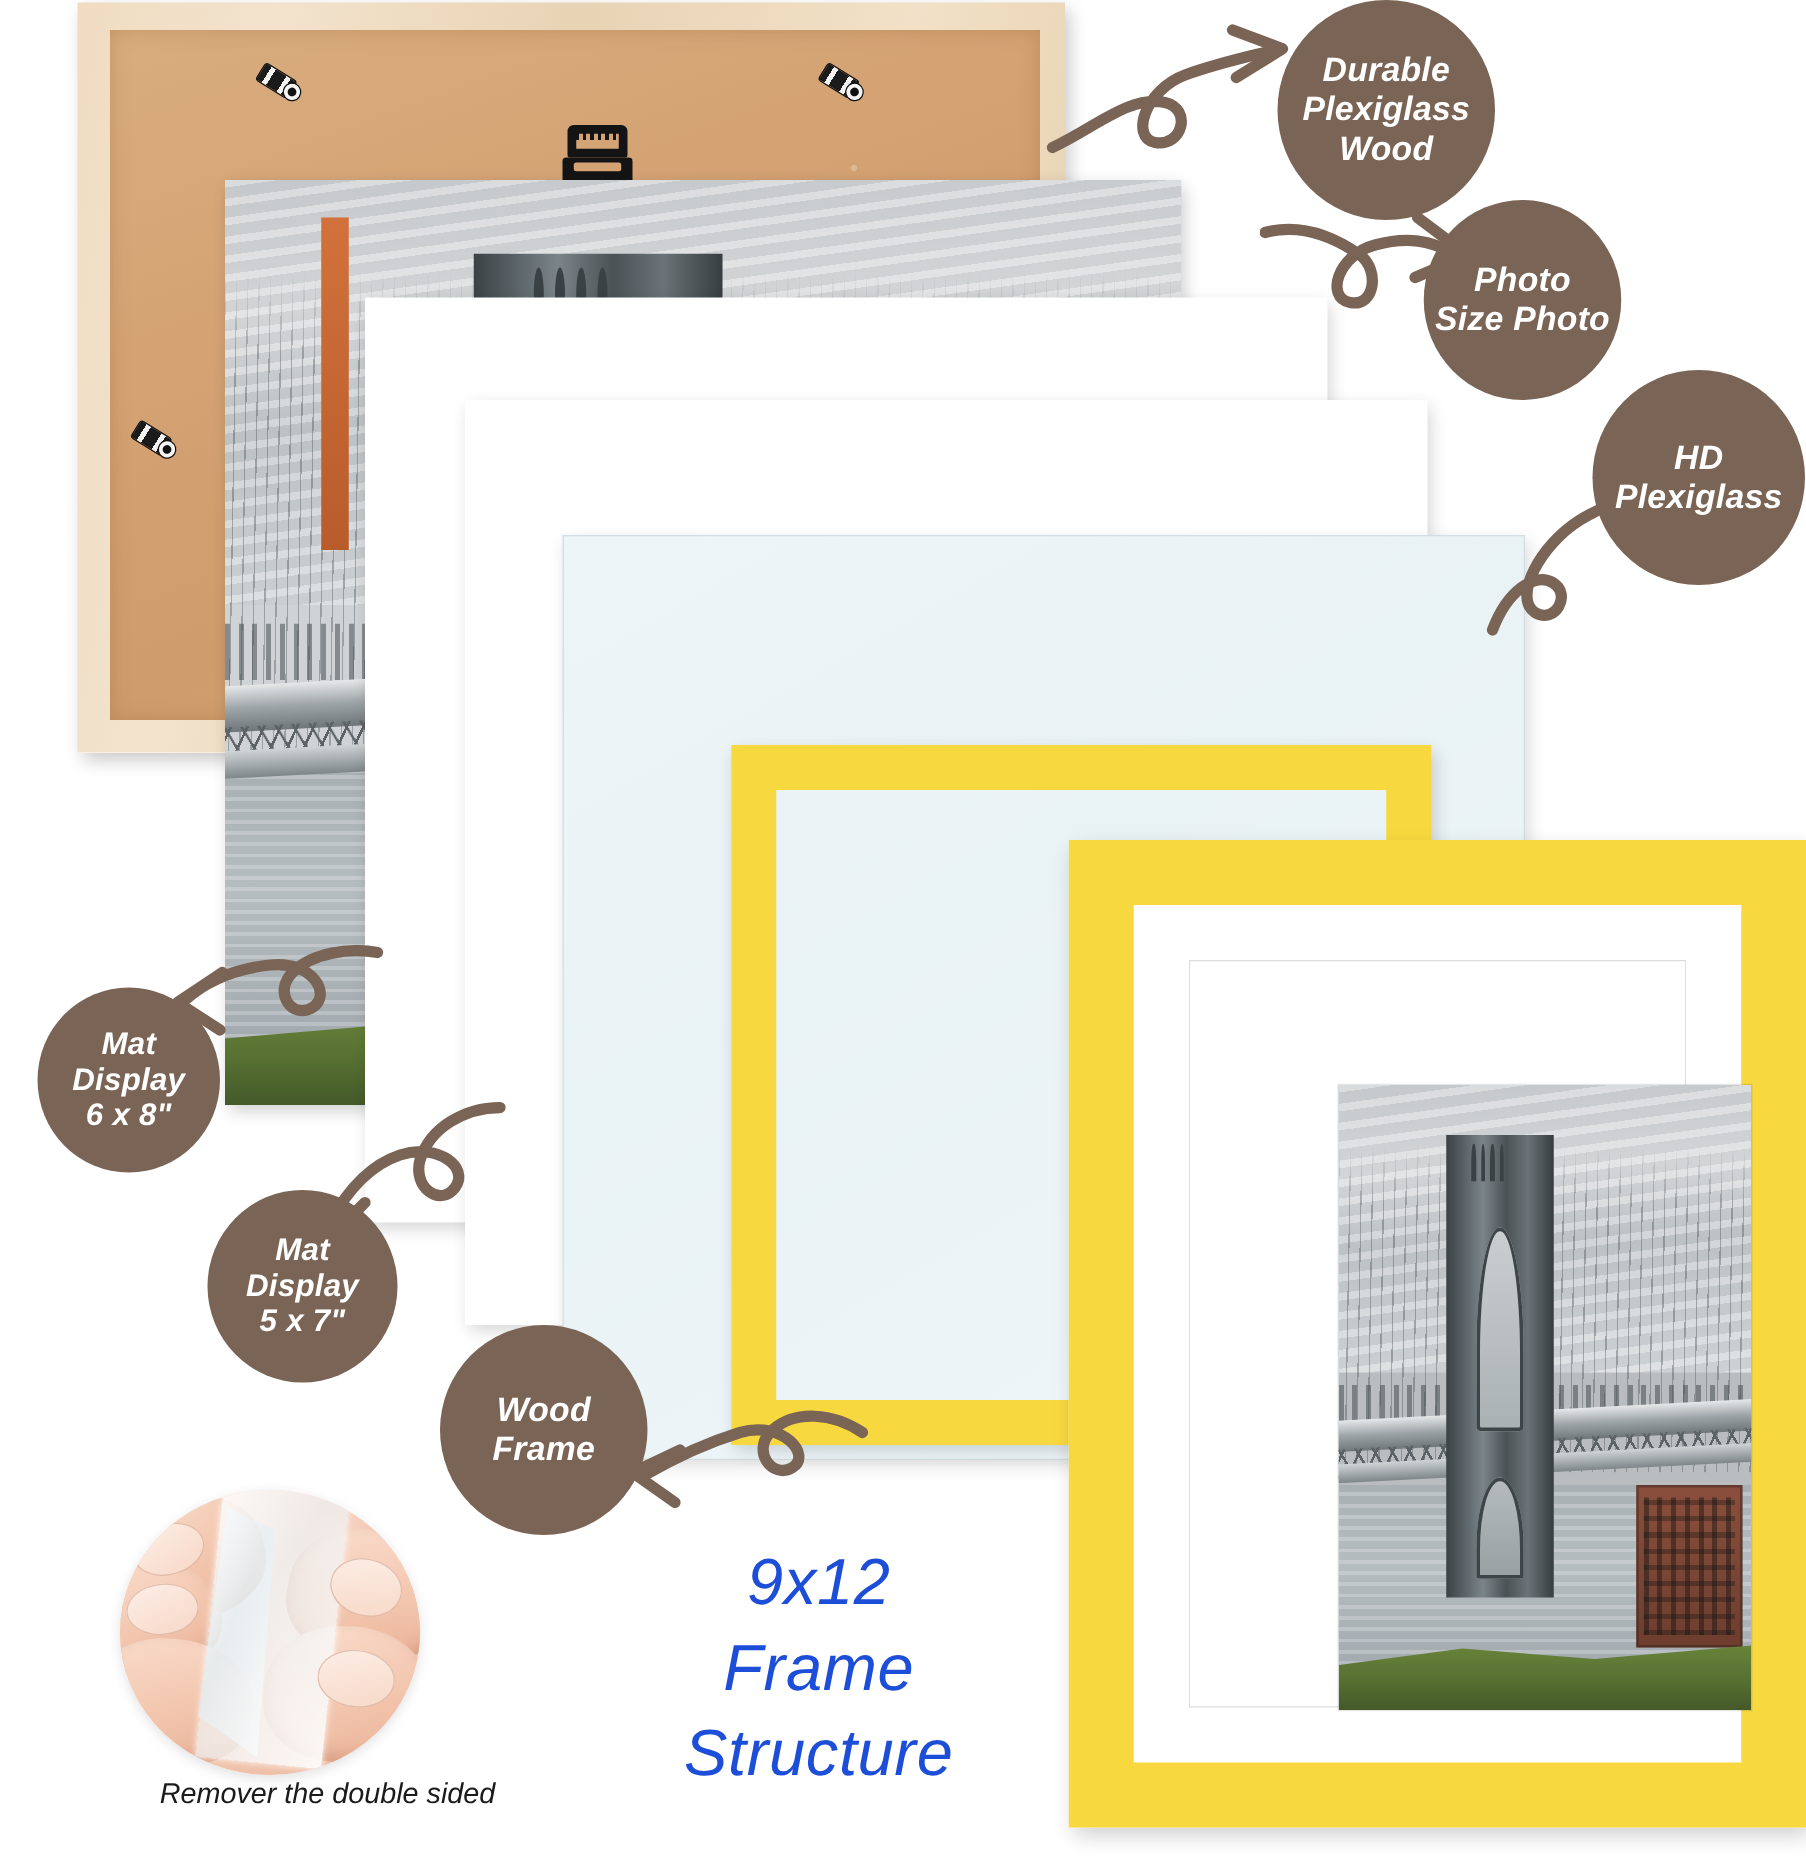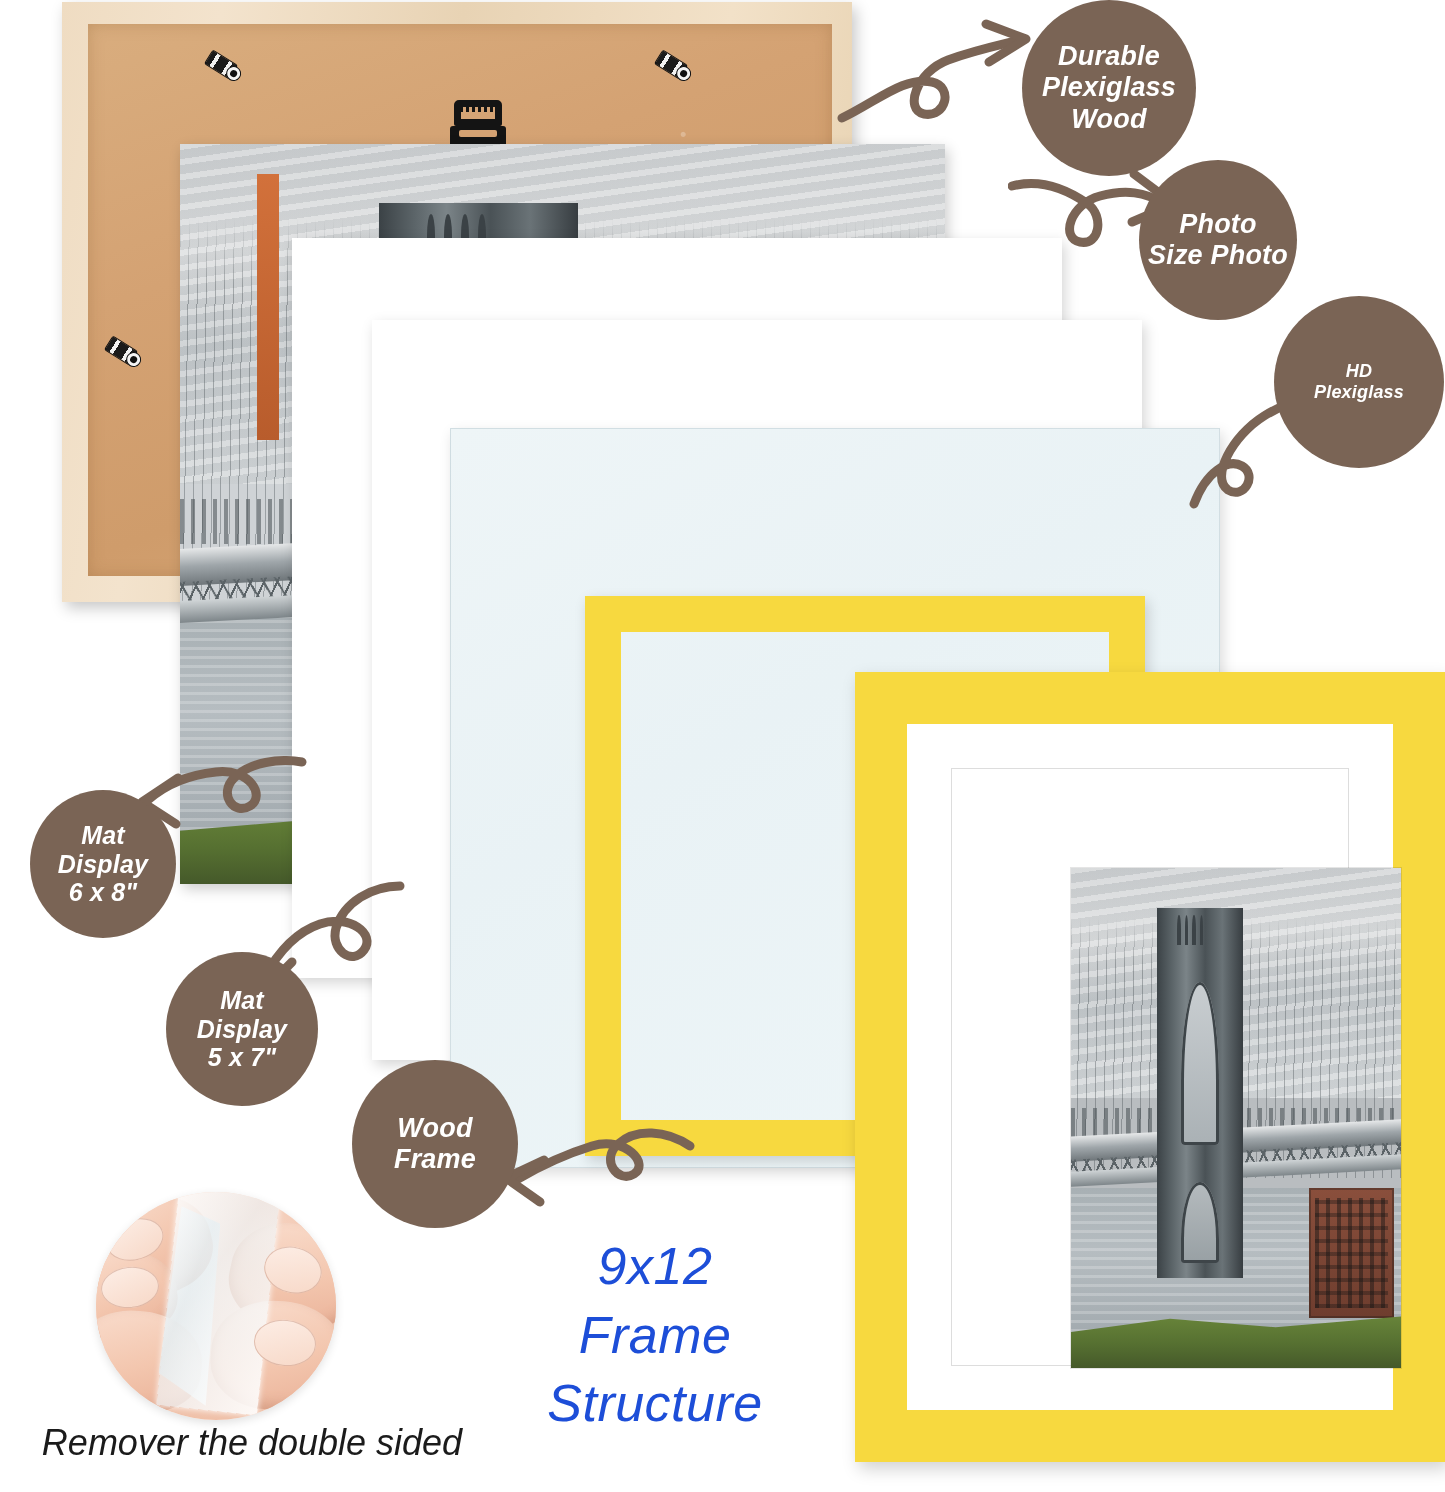--- a/index.html
+++ b/index.html
@@ -219,21 +219,21 @@
   .callout {
     position:absolute; border-radius:50%;
     background:#7a6455; color:#ffffff;
     display:flex; align-items:center; justify-content:center; text-align:center;
     font-style: italic; font-weight:700; line-height:1.15;
     letter-spacing:.2px;
     padding: 6px;
   }
   .c-durable   { left:1022px; top:0px;    width:174px; height:176px; font-size:27px; }
   .c-suited    { left:1139px; top:160px;  width:158px; height:160px; font-size:27px; }
-  .c-plexi     { left:1274px; top:296px;  width:170px; height:172px; font-size:18px; }
+  .c-plexi     { left:1274px; top:296px;  width:170px; height:172px; font-size:27px; }
   .c-mat68     { left:30px;   top:790px;  width:146px; height:148px; font-size:25px; }
   .c-mat57     { left:166px;  top:952px;  width:152px; height:154px; font-size:25px; }
   .c-wood      { left:352px;  top:1060px; width:166px; height:168px; font-size:27px; }
 
   
   .arrow { position:absolute; pointer-events:none; }
 
   
   .film-circle {
     left:96px; top:1192px; width:240px; height:228px;
@@ -268,22 +268,22 @@
   }
   .film-circle .peel {
     position:absolute; left:24%; top:6%; width:30%; height:88%;
     background: linear-gradient(115deg, rgba(255,255,255,.95) 0%, rgba(224,238,244,.55) 45%, rgba(255,255,255,.92) 100%);
     clip-path: polygon(48% 0, 100% 10%, 62% 100%, 0 82%);
     transform: rotate(-4deg);
   }
 
   
   .caption {
-    position:absolute; left:2px; top:1420px; width:500px;
-    font-style: italic; font-size:36px; color:#1b1b1b;
+    position:absolute; left:12px; top:1420px; width:500px;
+    font-style: italic; font-size:23px; color:#1b1b1b;
     text-align:center; line-height:1.25;
   }
   .structure-title {
     position:absolute; left:505px; top:1232px; width:300px;
     font-style: italic; font-weight:400; font-size:52px; color:#1d4ed8;
     text-align:center; line-height:1.32; letter-spacing:.5px;
   }
   .structure-title span { display:block; }
 </style>
 </head>

